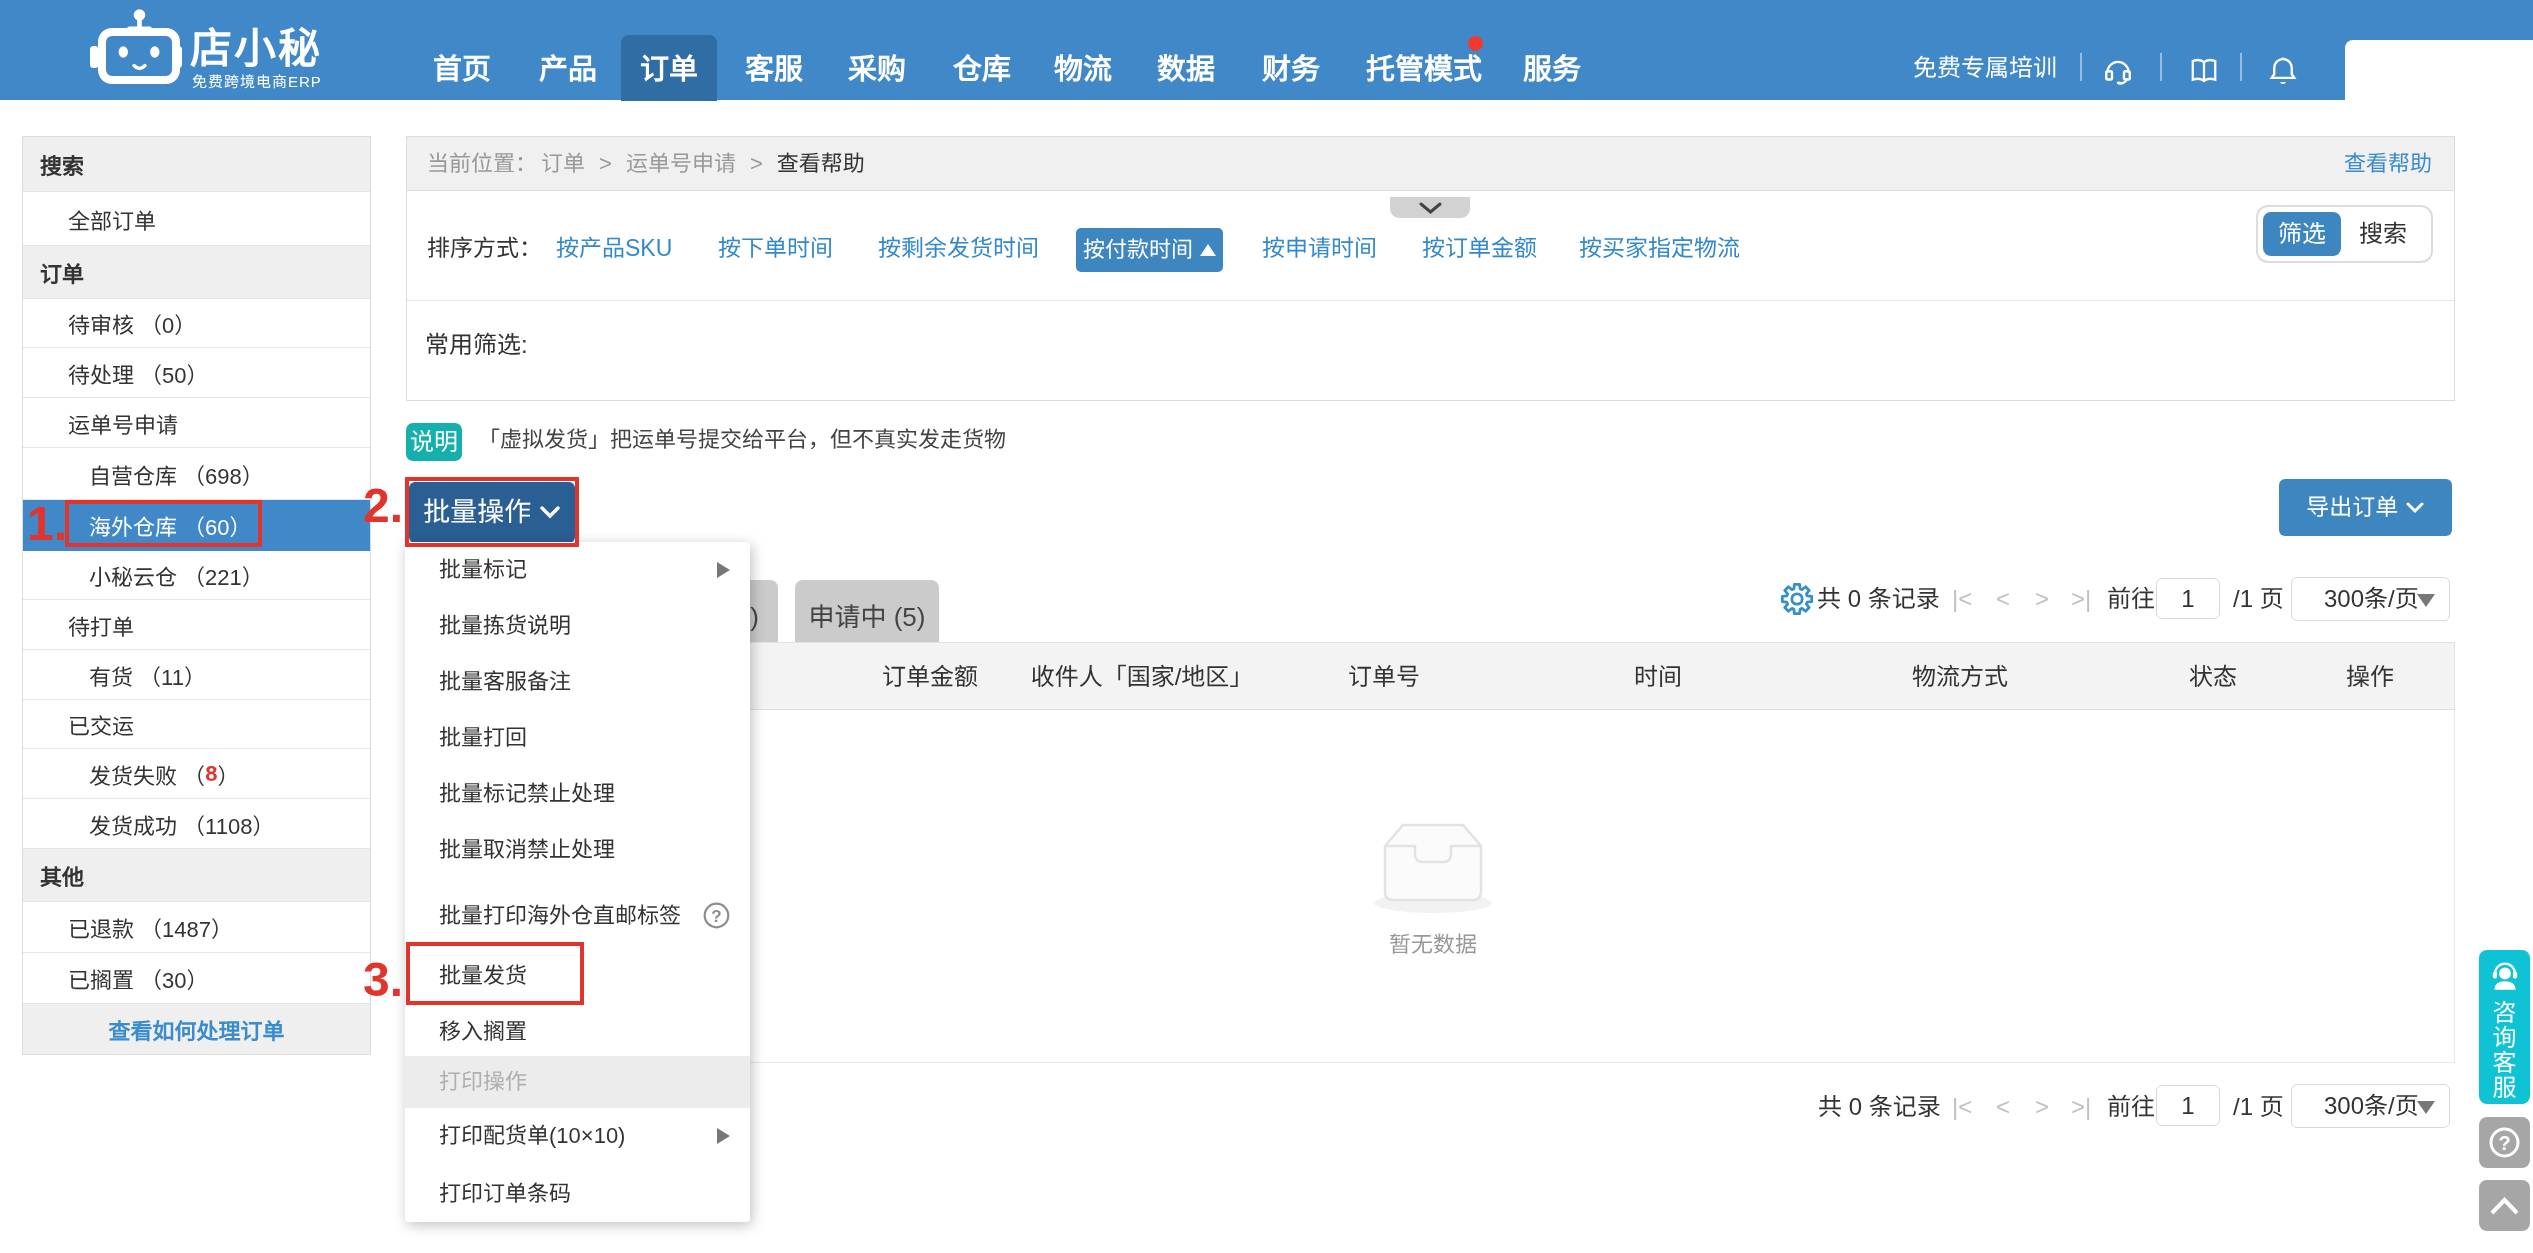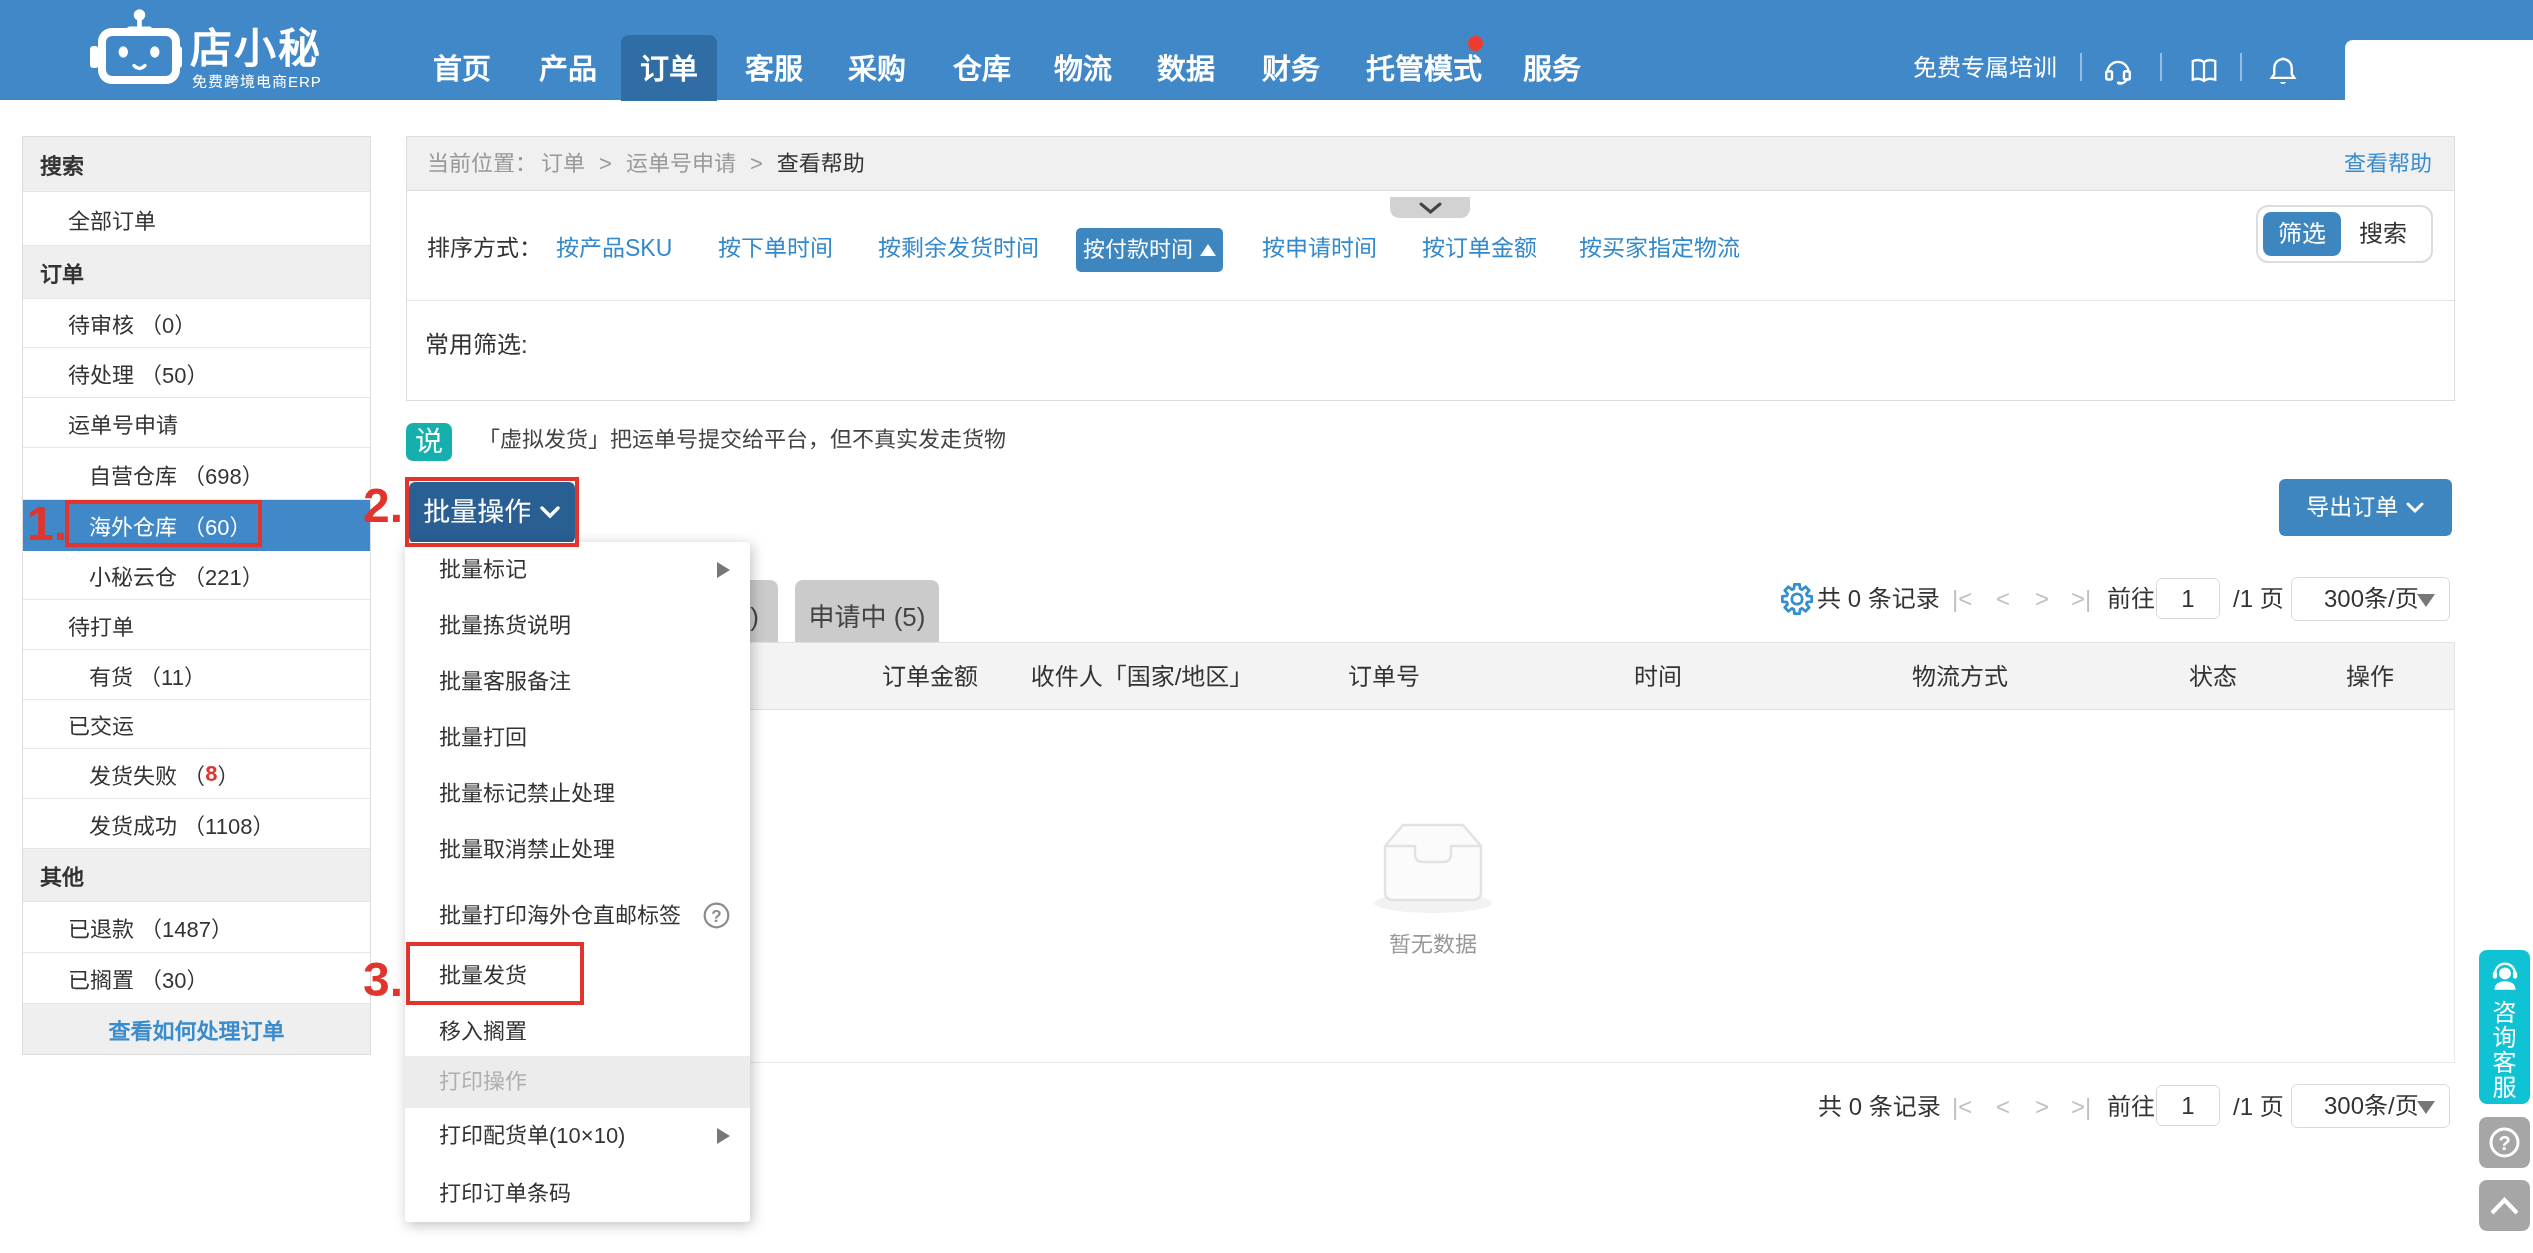--- a/index.html
+++ b/index.html
@@ -152,21 +152,21 @@
       <div class="sortlink" style="left:1015px;">按订单金额</div>
       <div class="sortlink" style="left:1172px;">按买家指定物流</div>
       <div id="togglegrp">
         <div id="togglesel">筛选</div>
         <div id="togglesearch">搜索</div>
       </div>
     </div>
     <div class="abs" style="left:18px;top:188px;font-size:24px;color:#333;">常用筛选:</div>
   </div>
 
-  <div class="abs" style="left:406px;top:423px;width:46px;height:38px;background:#15b0ad;border-radius:7px;color:#fff;font-size:28px;text-align:center;line-height:38px;">说明</div>
+  <div class="abs" style="left:406px;top:423px;width:56px;height:38px;background:#15b0ad;border-radius:7px;color:#fff;font-size:24px;text-align:center;line-height:38px;">说明</div>
   <div class="abs" style="left:478px;top:425px;font-size:22px;line-height:30px;color:#444;">「虚拟发货」把运单号提交给平台，但不真实发走货物</div>
 
   <div class="bluebtn" style="left:409px;top:482px;width:166px;height:61px;line-height:61px;background:#2a5f93;font-size:27px;">批量操作 <svg style="vertical-align:2px;" width="22" height="14" viewBox="0 0 22 14">
         <path d="M3 3 L11 11 L19 3" fill="none" stroke="#fff" stroke-width="3.4" stroke-linecap="round"></path>
       </svg></div>
   <div class="redbox" style="left:405px;top:477px;width:174px;height:70px;"></div>
   <div class="rednum" style="left:363px;top:478px;">2.</div>
 
   <div class="bluebtn" style="left:2279px;top:479px;width:173px;height:57px;line-height:57px;background:#3e86c0;font-size:23px;">导出订单 <svg style="vertical-align:1px;" width="20" height="13" viewBox="0 0 20 13">
         <path d="M3 3 L10 10 L17 3" fill="none" stroke="#fff" stroke-width="3" stroke-linecap="round"></path>

